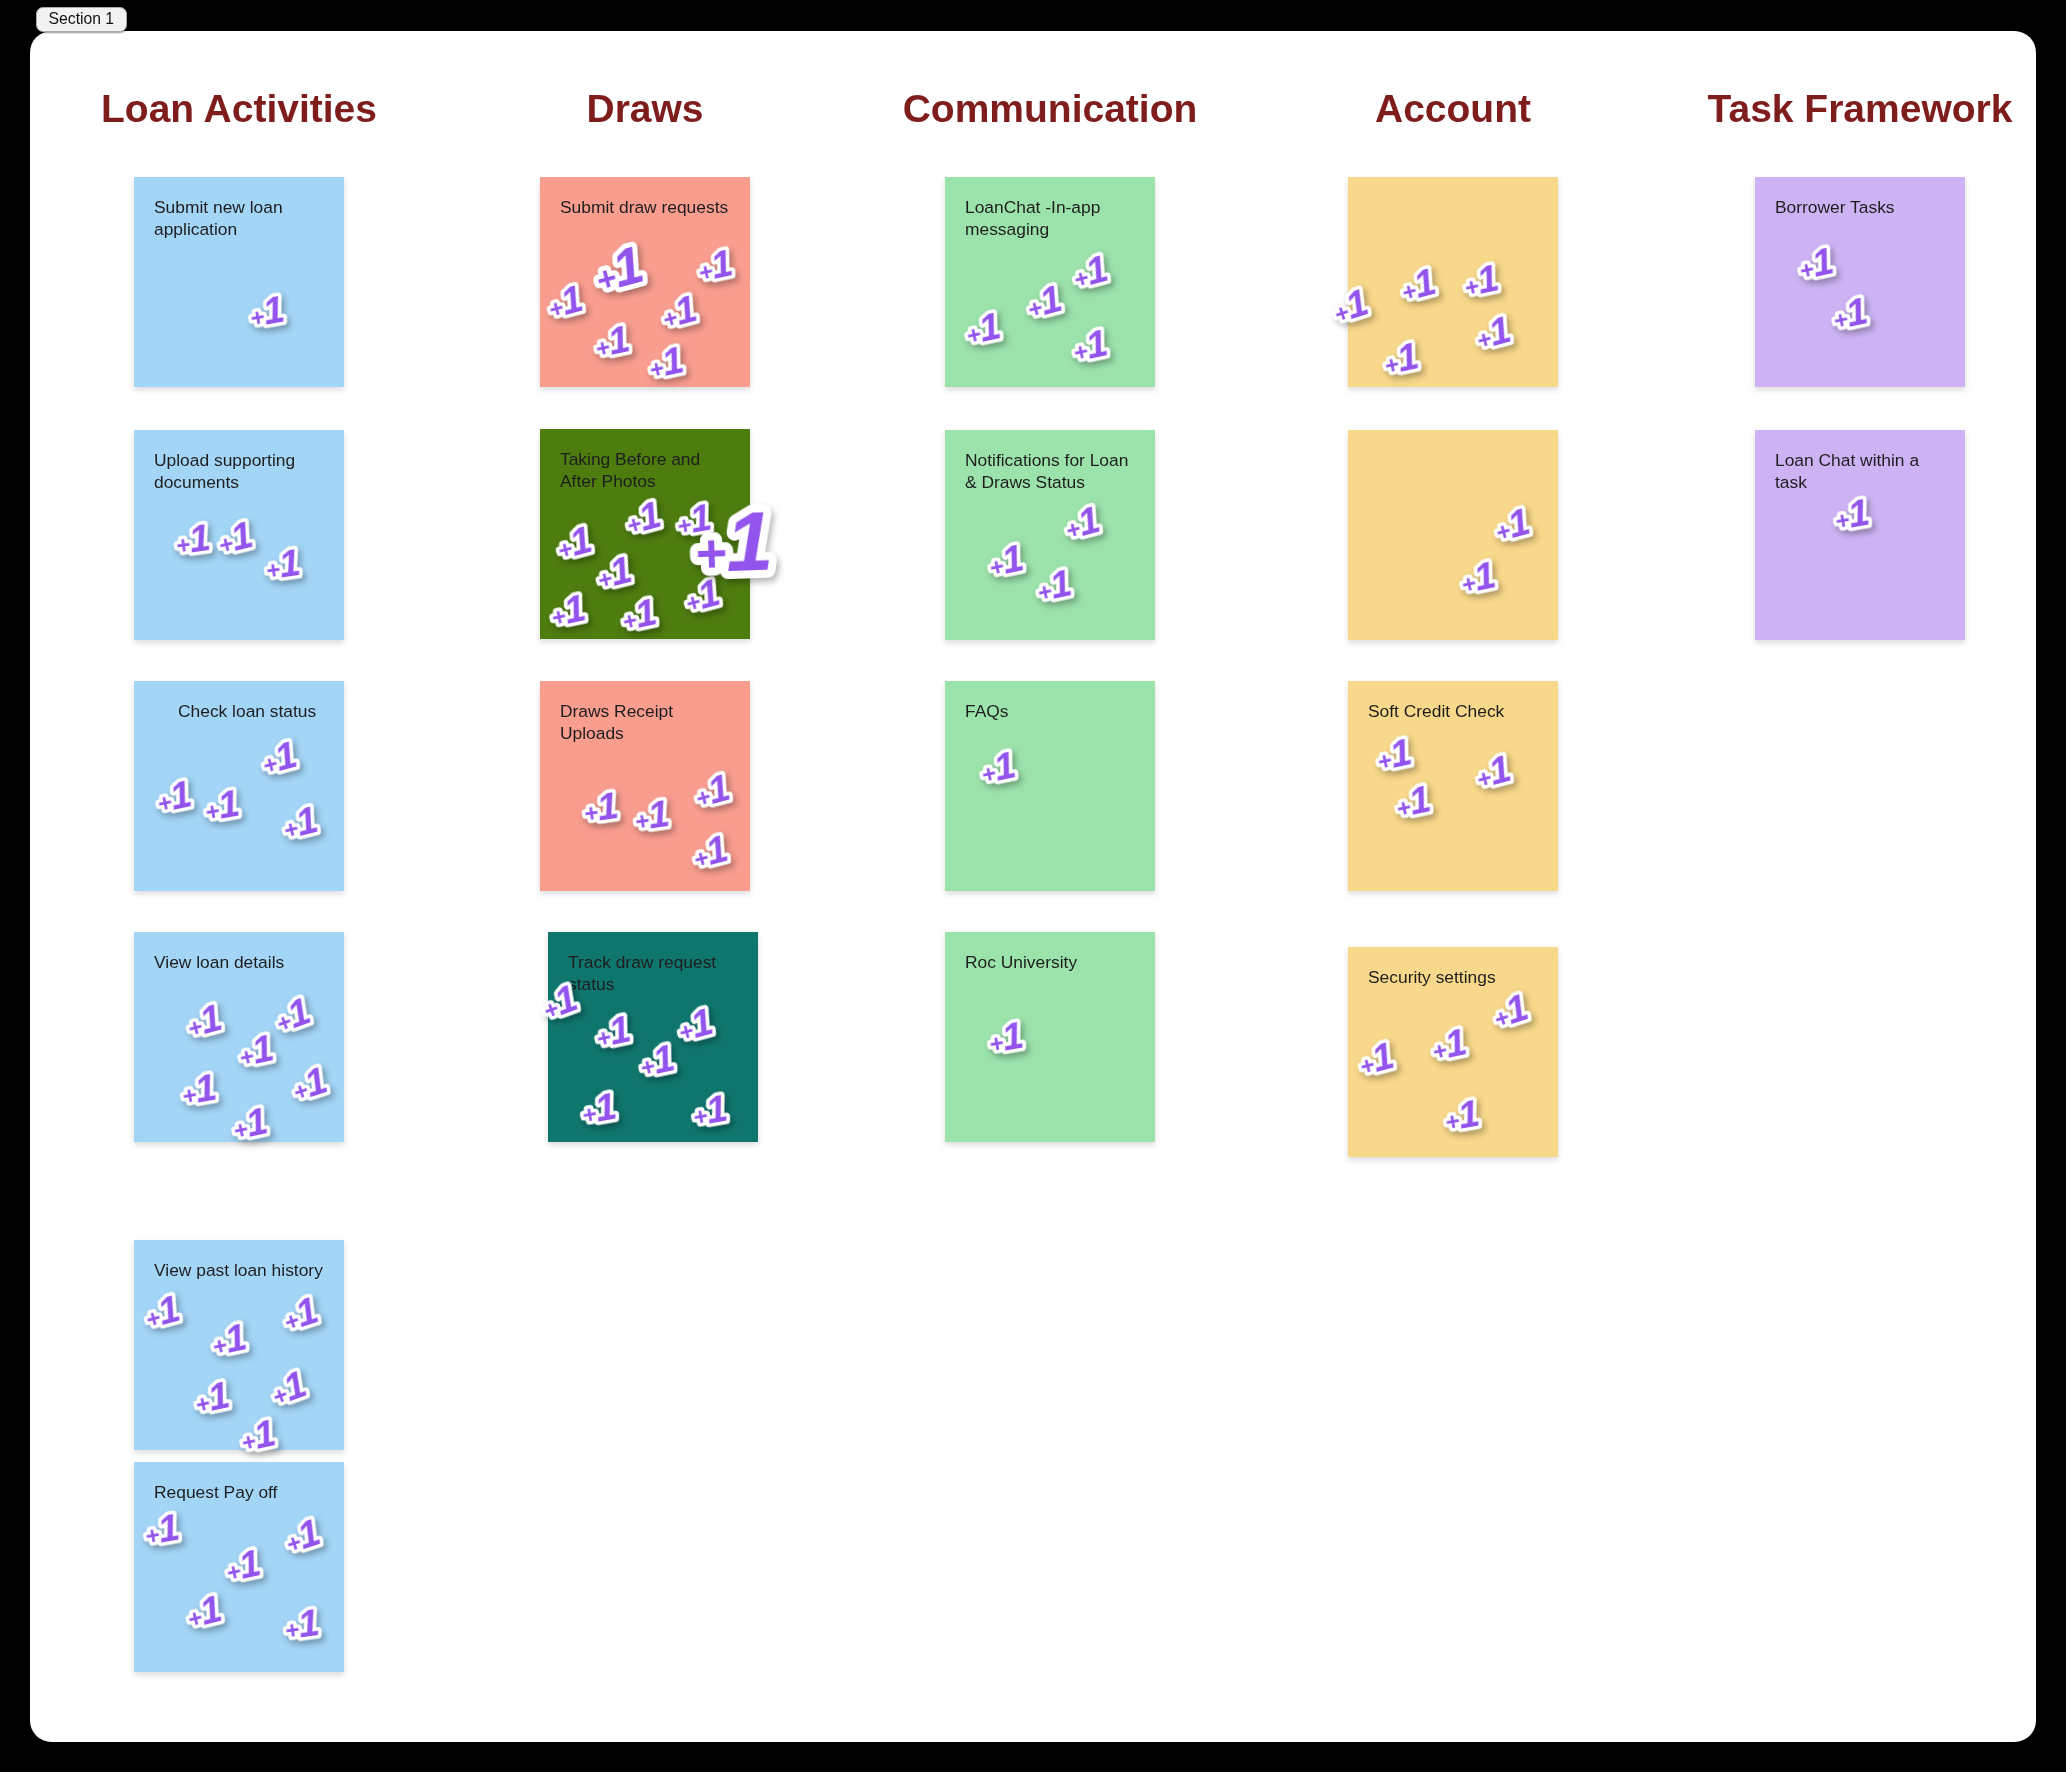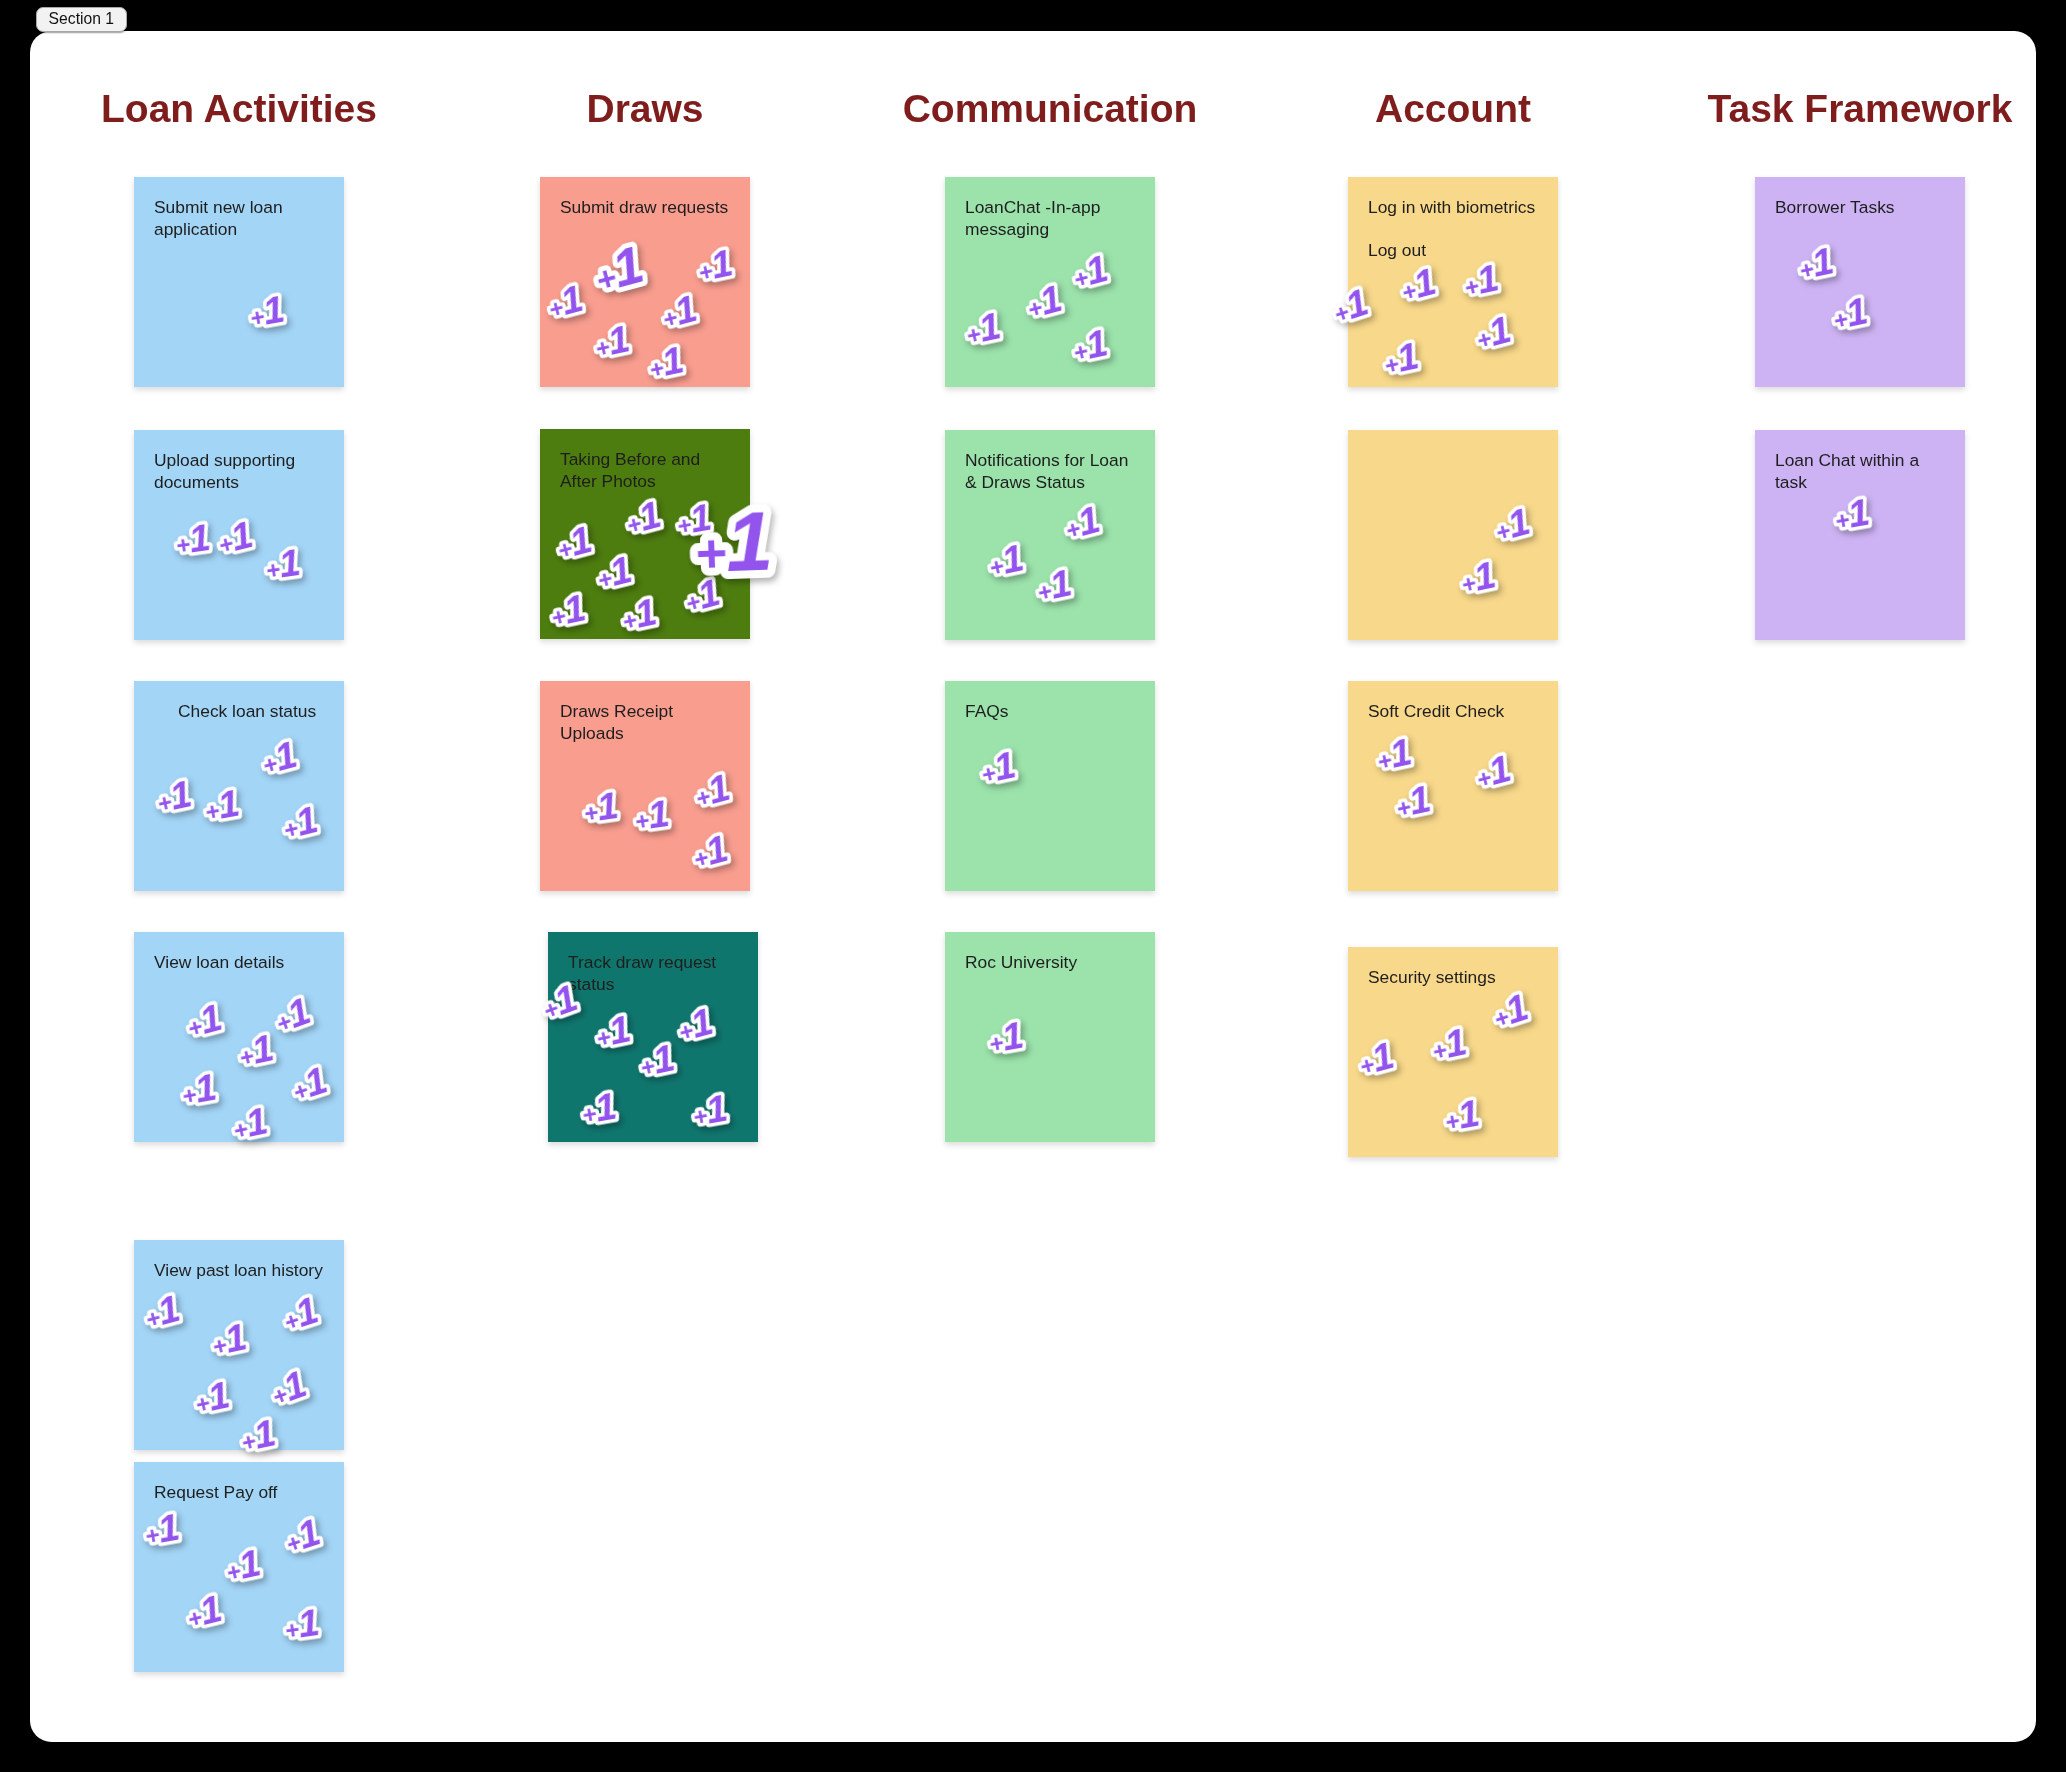--- a/index.html
+++ b/index.html
@@ -442,23 +442,20 @@
       <div class="note-text">Roc University</div>
       <div class="stamp" style="left: 31%; top: 49%; transform: translate(-50%, -50%) rotate(-10deg);">
         <svg viewBox="0 0 100 84" width="48" height="41">
           <text font-style="italic" font-weight="bold" fill="none" stroke="#FFFFFF" stroke-width="15" stroke-linejoin="round"><tspan x="4" y="72" font-size="50">+</tspan><tspan font-size="78">1</tspan></text>
           <text font-style="italic" font-weight="bold" fill="#9254EC"><tspan x="4" y="72" font-size="50">+</tspan><tspan font-size="78">1</tspan></text>
         </svg>
       </div>
     </div>
     <div class="col-header" style="left: 1423px;">Account</div>
     <div class="note" style="left: 1318px; top: 146px; background: rgb(248, 216, 138);">
-      <div class="note-text">Log in with biometrics
-
-Log out</div>
       <div class="stamp" style="left: 3%; top: 60%; transform: translate(-50%, -50%) rotate(-18deg);">
         <svg viewBox="0 0 100 84" width="48" height="41">
           <text font-style="italic" font-weight="bold" fill="none" stroke="#FFFFFF" stroke-width="15" stroke-linejoin="round"><tspan x="4" y="72" font-size="50">+</tspan><tspan font-size="78">1</tspan></text>
           <text font-style="italic" font-weight="bold" fill="#9254EC"><tspan x="4" y="72" font-size="50">+</tspan><tspan font-size="78">1</tspan></text>
         </svg>
       </div>
       <div class="stamp" style="left: 35%; top: 50%; transform: translate(-50%, -50%) rotate(-15deg);">
         <svg viewBox="0 0 100 84" width="48" height="41">
           <text font-style="italic" font-weight="bold" fill="none" stroke="#FFFFFF" stroke-width="15" stroke-linejoin="round"><tspan x="4" y="72" font-size="50">+</tspan><tspan font-size="78">1</tspan></text>
           <text font-style="italic" font-weight="bold" fill="#9254EC"><tspan x="4" y="72" font-size="50">+</tspan><tspan font-size="78">1</tspan></text>

